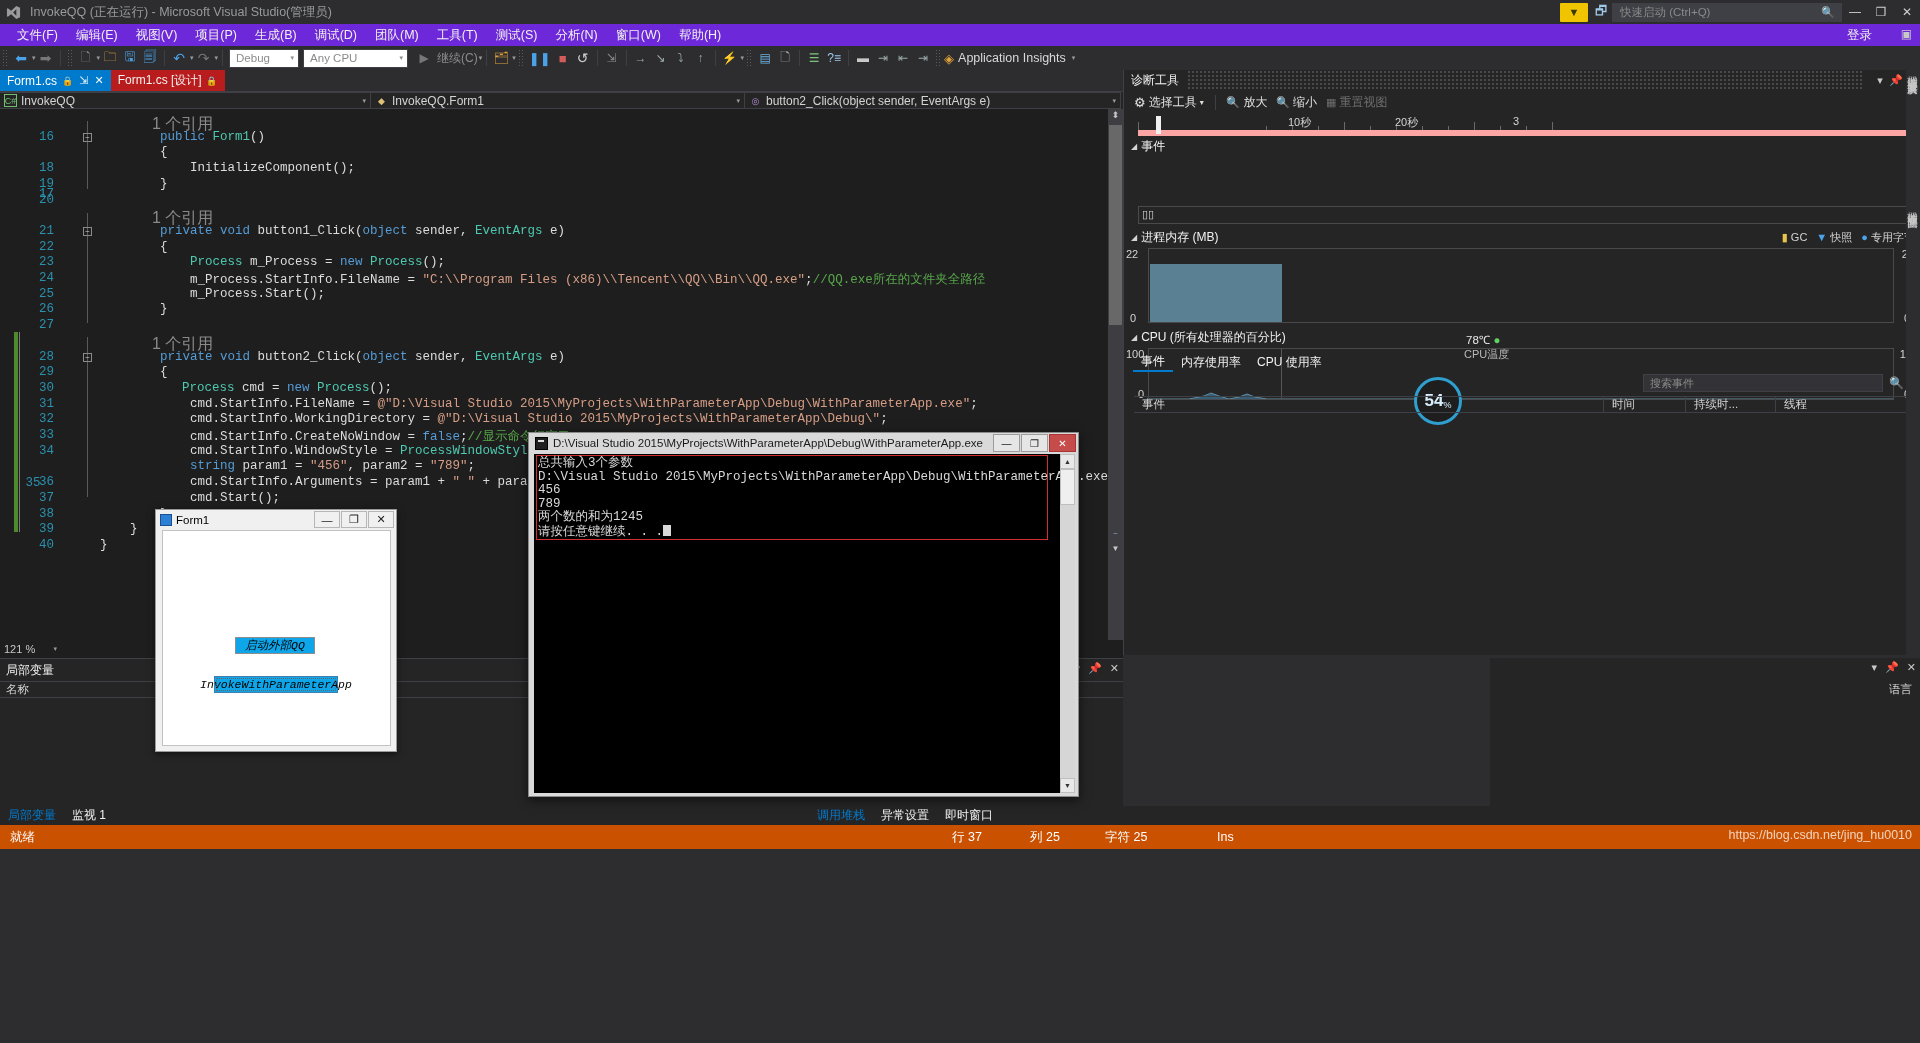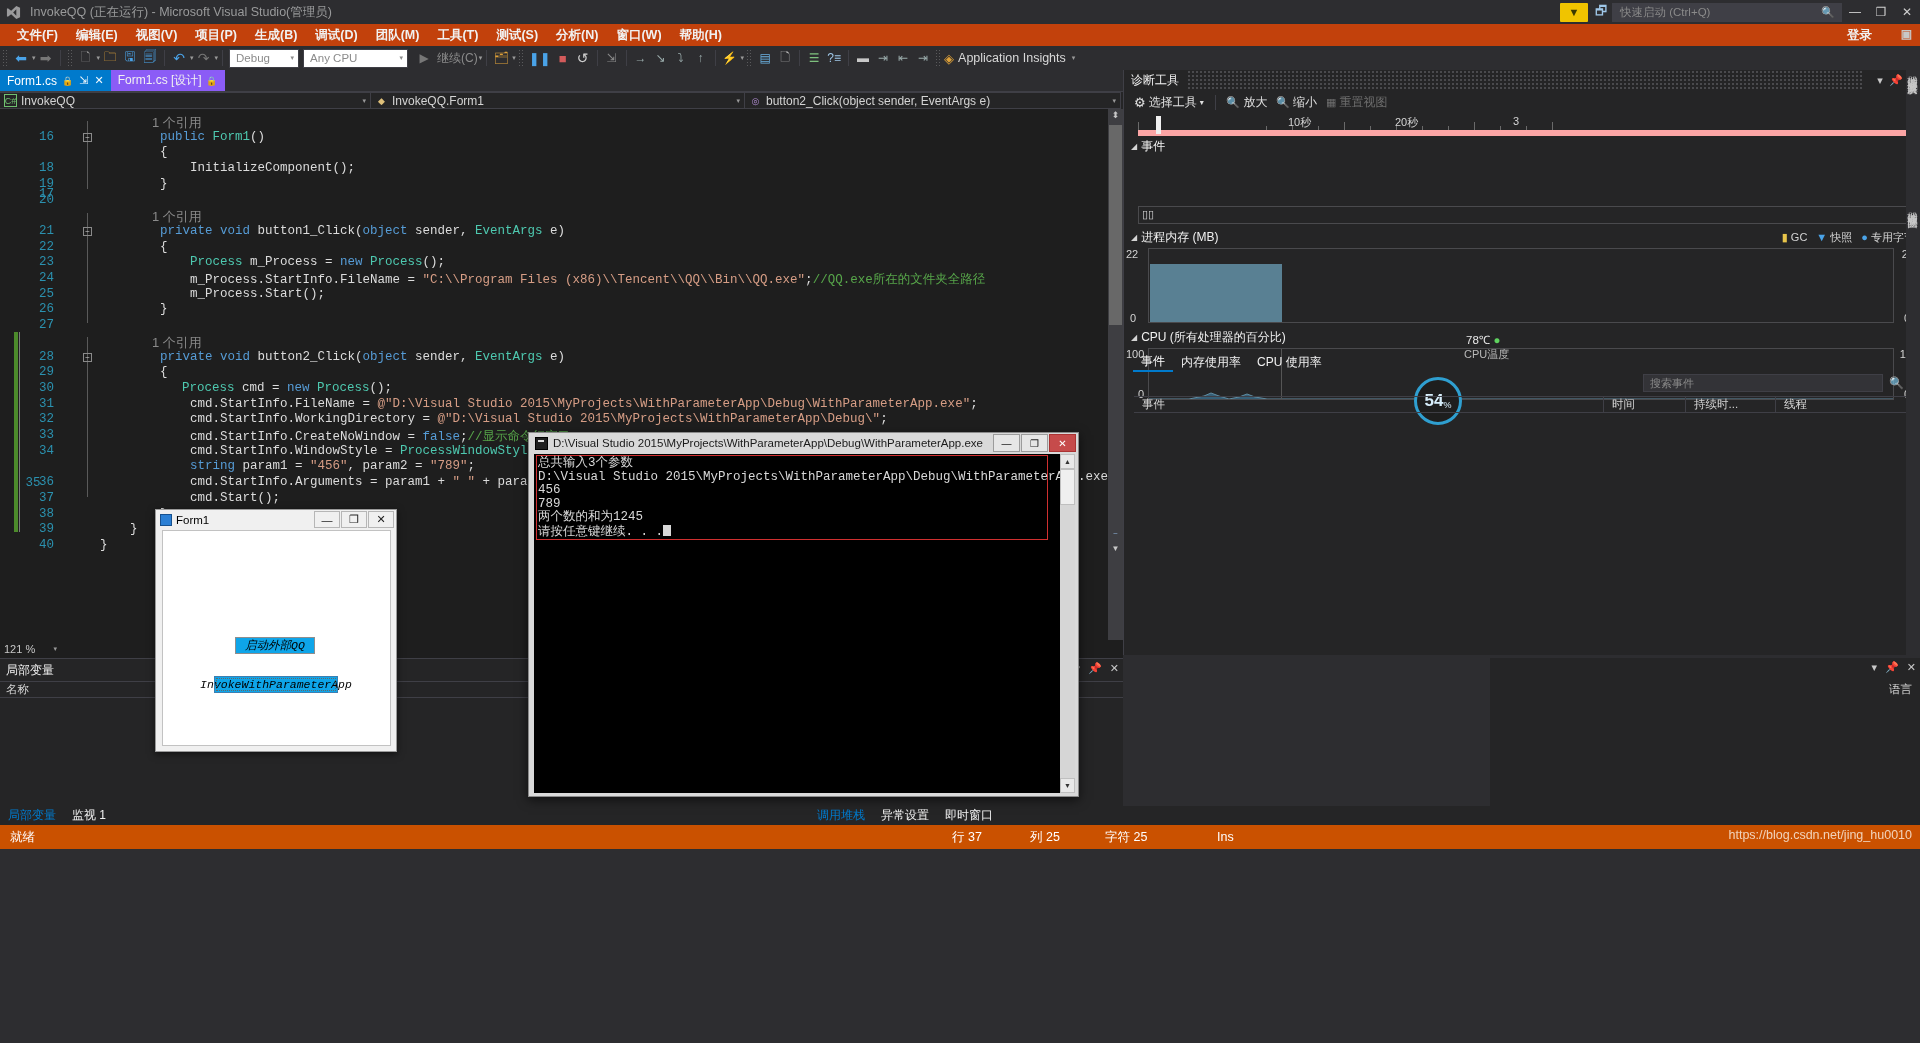--- a/index.html
+++ b/index.html
@@ -20,21 +20,21 @@
   .qlaunch .mag { position:absolute; right:6px; top:2px; color:#cfcfcf; font-size:11px; }
   .win-btn { width:26px; height:24px; display:flex; align-items:center; justify-content:center;
     color:#d0d0d0; font-size:12px; }
   #feedback-icon { width:28px; height:19px; background:#f0c400; display:flex;
     align-items:center; justify-content:center; color:#3a3a00; font-size:11px;
     margin-right:2px; border-radius:1px;}
   #feedback2 { width:22px; color:#9fc7e8; font-size:13px; text-align:center; }
 
   
   #menubar { position:absolute; left:0; top:24px; width:1920px; height:22px;
-    background:#c2410c; display:flex; align-items:center; padding-left:8px;font-weight:bold; }
+    background:#6d28d9; display:flex; align-items:center; padding-left:8px; }
   .menu-item { color:#f1f1f1; font-size:12.5px; padding:2px 9px; cursor:default; }
   #login-btn { position:absolute; right:48px; top:3px; color:#f1f1f1; font-size:12.5px; }
   #menu-right-icon { position:absolute; right:8px; top:3px; color:#c8c8c8; font-size:12px; }
 
   
   #toolbar { position:absolute; left:0; top:46px; width:1920px; height:24px;
     background:#2d2d30; display:flex; align-items:center; }
   .tb-grip { width:7px; height:18px; margin:0 2px;
     background-image:radial-gradient(circle, #5a5a5c 0.8px, transparent 1px);
     background-size:3px 3px; }
@@ -46,21 +46,21 @@
     display:flex; align-items:center; padding:0 4px 0 6px; position:relative; background:#ffffff;}
   .tb-combo .cc { position:absolute; right:4px; color:#8b8b8b; font-size:7px; }
   .tb-text { color:#8b8b8b; font-size:12px; margin-left:3px; }
   #app-insights { color:#d8d8d8; font-size:12.5px; display:flex; align-items:center; }
 
   
   #tabstrip { position:absolute; left:0; top:70px; width:1123px; height:21px;
     background:#2d2d30; display:flex; align-items:flex-end; }
   .tab { height:21px; display:flex; align-items:center; padding:0 7px; font-size:12px; }
   .tab.active { background:#007acc; color:#fff; }
-  .tab.inactive { background:#8b5cf6; color:#f1f1f1; }
+  .tab.inactive { background:#b91c1c; color:#f1f1f1; }
   .tab .pin, .tab .x { margin-left:6px; font-size:11px; opacity:.95; }
   .tab .lock { margin-left:5px; font-size:9px; }
 
   
   #navbar { position:absolute; left:0; top:91px; width:1123px; height:18px;
     background:#252526; border-top:1px solid #3f3f46; display:flex; align-items:center; }
   .nav-sec { height:17px; display:flex; align-items:center; position:relative;
     border:1px solid #3f3f46; margin:0 0 0 -1px; background:#252526; }
   .nav-sec .txt { color:#d4d4d4; font-size:12px; padding-left:4px; }
   .nav-sec .dd { position:absolute; right:4px; color:#9a9a9a; font-size:7px; }
@@ -73,21 +73,21 @@
   #ed-selmargin { position:absolute; left:0; top:0; width:14px; height:547px; background:#1e1e1e; }
   .ln { position:absolute; width:42px; text-align:right; color:#2b91af;
     font-family:"Liberation Mono", monospace; font-size:12.5px; }
   .code { position:absolute; left:100px; white-space:pre;
     font-family:"Liberation Mono", monospace; font-size:12.5px; color:#dcdcdc; }
   .k  { color:#569cd6; }  
   .t  { color:#4ec9b0; }  
   .s  { color:#d69d85; }  
   .c  { color:#57a64a; }  
   .w  { color:#dcdcdc; }  
-  .ref { position:absolute; left:100px; color:#8a8a8a; font-size:13px;
+  .ref { position:absolute; left:100px; color:#8a8a8a; font-size:16px;
     font-family:"Liberation Sans", sans-serif; }
   .foldbox { position:absolute; width:9px; height:9px; border:1px solid #8a8a8a;
     color:#c8c8c8; font-size:8px; line-height:7px; text-align:center; }
   .foldline { position:absolute; width:1px; background:#5a5a5a; }
   .chgbar { position:absolute; left:14px; width:4px; background:#4c8a2b; }
   .curline-ind { position:absolute; left:19px; width:1px; background:#7a7a7a; }
 
   
   #ed-vscroll { position:absolute; right:0; top:0; width:15px; height:547px; background:#3e3e42; }
   #ed-vthumb { position:absolute; left:1px; top:16px; width:13px; height:200px; background:#686868; }

